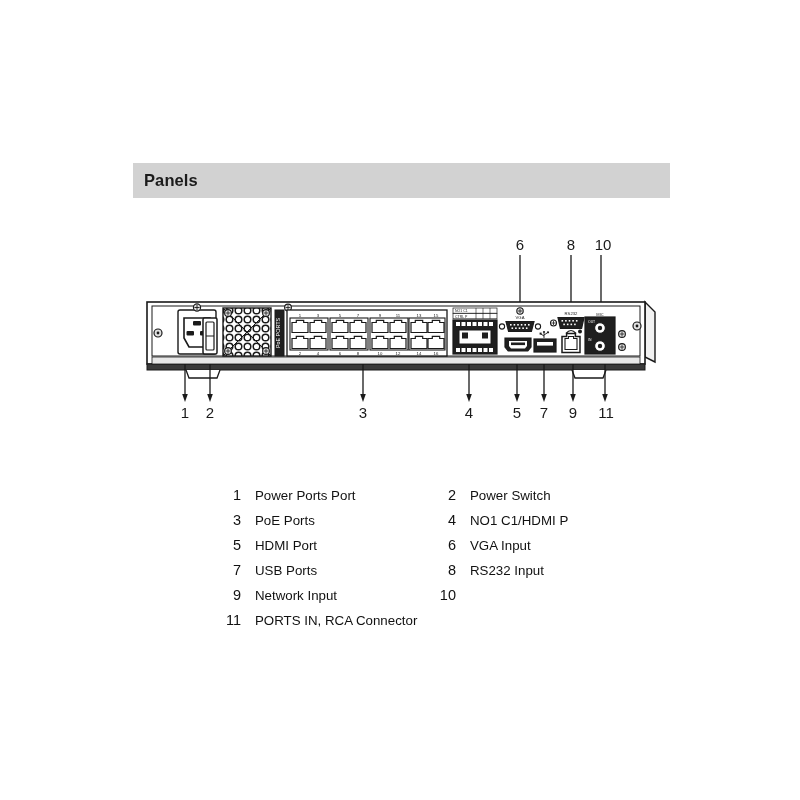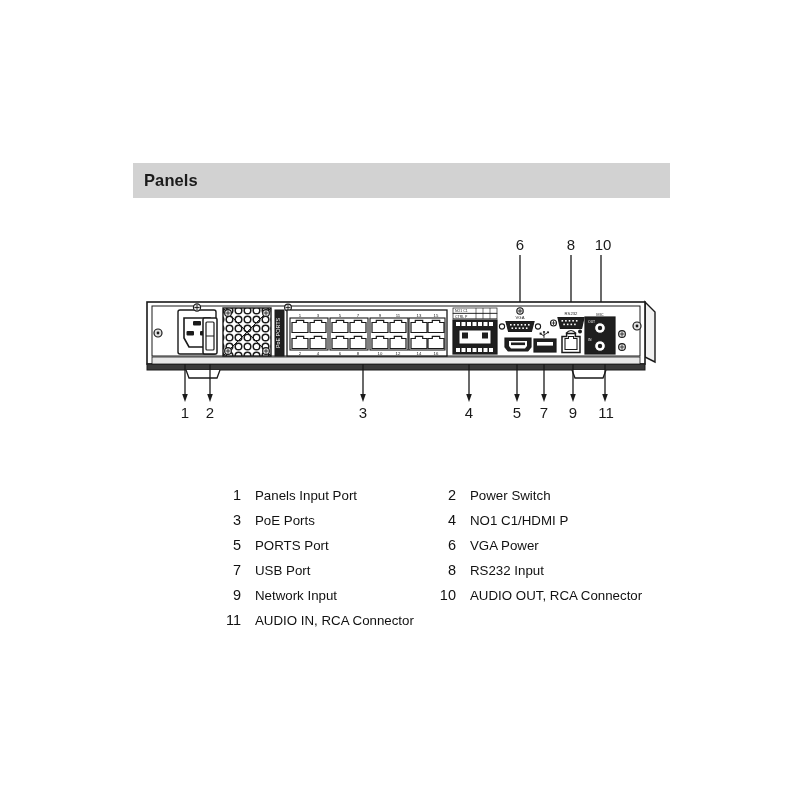--- a/index.html
+++ b/index.html
@@ -369,21 +369,21 @@
         <text x="606" y="418">11</text>
       </g>
     </svg>
   </div>
 
   <div class="legend">
 
     <div class="legend-row">
       <div class="legend-cell left">
         <span class="legend-num">1</span>
-        <span class="legend-label">Panels Input Port</span>
+        <span class="legend-label">Power Ports Port</span>
       </div>
       <div class="legend-cell right">
         <span class="legend-num">2</span>
         <span class="legend-label">Power Switch</span>
       </div>
     </div>
 
     <div class="legend-row">
       <div class="legend-cell left">
         <span class="legend-num">3</span>
@@ -391,54 +391,53 @@
       </div>
       <div class="legend-cell right">
         <span class="legend-num">4</span>
         <span class="legend-label">NO1 C1/HDMI P</span>
       </div>
     </div>
 
     <div class="legend-row">
       <div class="legend-cell left">
         <span class="legend-num">5</span>
-        <span class="legend-label">PORTS Port</span>
+        <span class="legend-label">HDMI Port</span>
       </div>
       <div class="legend-cell right">
         <span class="legend-num">6</span>
-        <span class="legend-label">VGA Power</span>
+        <span class="legend-label">VGA Input</span>
       </div>
     </div>
 
     <div class="legend-row">
       <div class="legend-cell left">
         <span class="legend-num">7</span>
-        <span class="legend-label">USB Port</span>
+        <span class="legend-label">USB Ports</span>
       </div>
       <div class="legend-cell right">
         <span class="legend-num">8</span>
         <span class="legend-label">RS232 Input</span>
       </div>
     </div>
 
     <div class="legend-row">
       <div class="legend-cell left">
         <span class="legend-num">9</span>
         <span class="legend-label">Network Input</span>
       </div>
       <div class="legend-cell right">
         <span class="legend-num">10</span>
-        <span class="legend-label">AUDIO OUT, RCA Connector</span>
       </div>
     </div>
 
     <div class="legend-row">
       <div class="legend-cell left">
         <span class="legend-num">11</span>
-        <span class="legend-label">AUDIO IN, RCA Connector</span>
+        <span class="legend-label">PORTS IN, RCA Connector</span>
       </div>
       <div class="legend-cell right empty">
         <span class="legend-num"></span>
         <span class="legend-label"></span>
       </div>
     </div>
 
   </div>
 
 </div>

